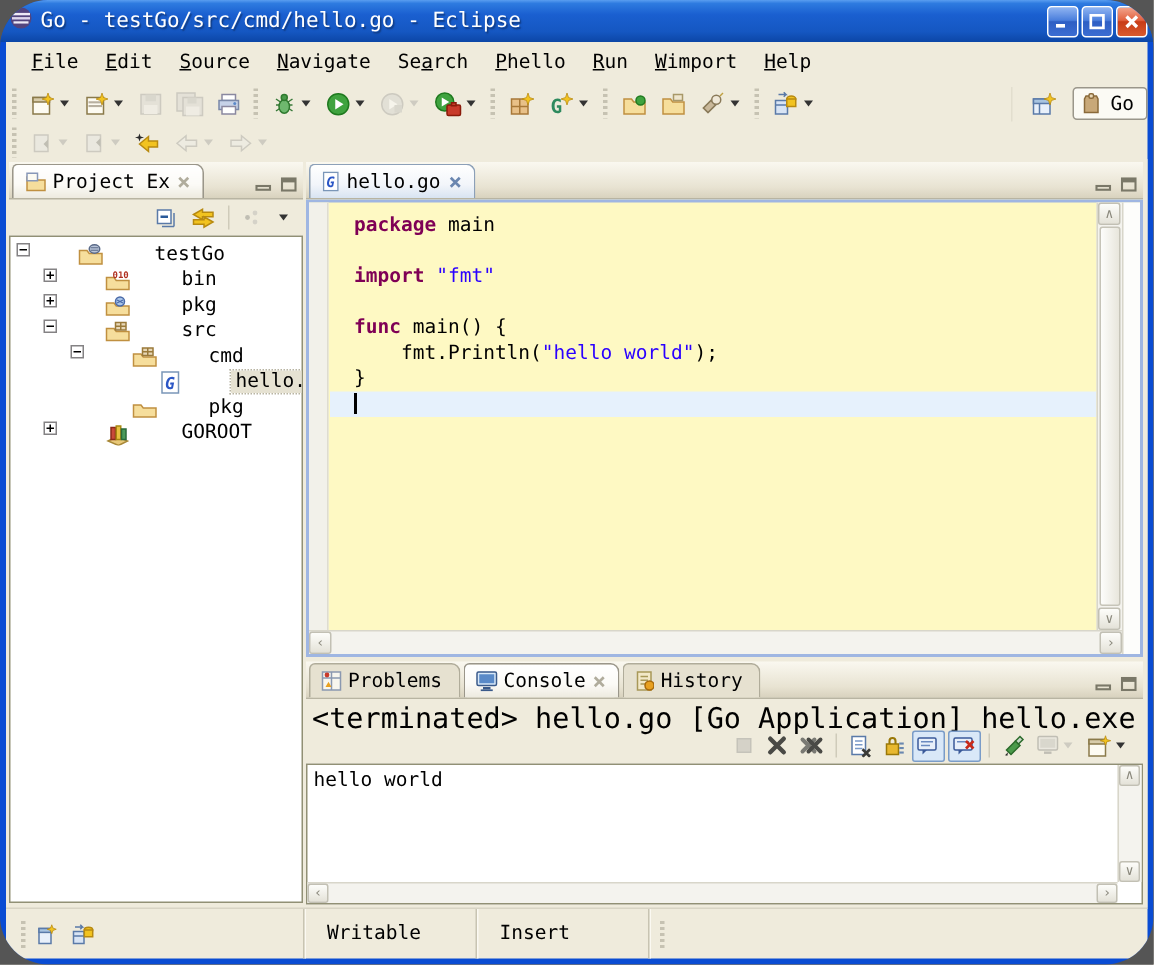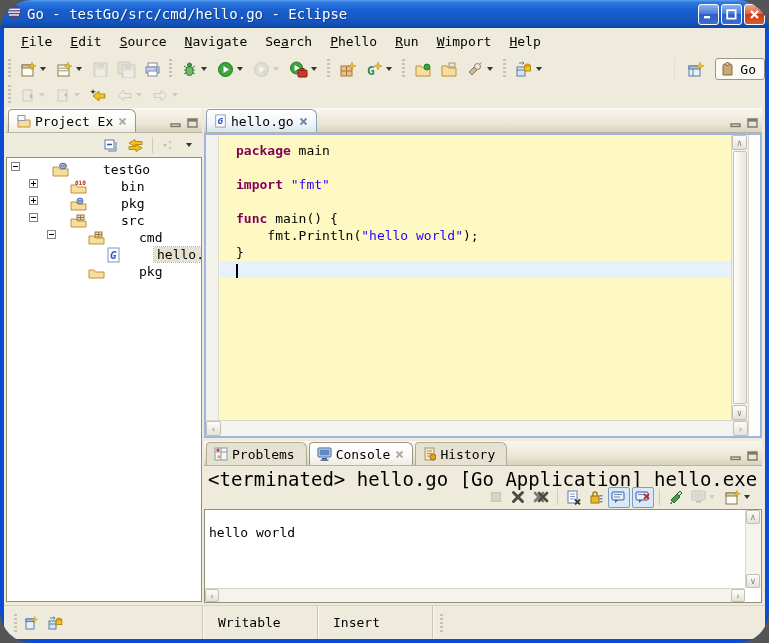--- a/index.html
+++ b/index.html
@@ -89,21 +89,21 @@
   .sthumb{position:absolute;background:linear-gradient(90deg,#FDFDFB,#E8E6DC);border:1px solid #C6C4B8;border-radius:2px;}
 
   
   .consolepanel{position:absolute;left:200px;top:335px;width:558px;height:162px;}
   .console-status{position:absolute;left:0;top:25px;right:0;height:19px;font-size:19px;padding:2px 4px;}
   .console-toolbar{position:absolute;left:0;top:44px;right:0;height:24px;display:flex;align-items:center;justify-content:flex-end;padding-right:6px;}
   .console-toolbar .sep{width:1px;height:16px;background:#CFCBBA;margin:0 4px;}
   .ctbtn{display:flex;align-items:center;padding:2px;margin:0 1px;border:1px solid transparent;border-radius:2px;}
   .ctbtn.pressed{border-color:#7A9CC8;background:#D9E8F8;}
   .console-area{position:absolute;left:0;top:68px;right:0;bottom:0;background:#fff;border:1px solid #919075;}
-  .console-text{position:absolute;left:4px;top:15px;font-size:13px;}
+  .console-text{position:absolute;left:4px;top:3px;font-size:13px;}
   .cvscroll{position:absolute;top:0;bottom:14px;right:0;width:16px;background:#F4F3EE;border-left:1px solid #D8D6CA;}
   .chscroll{position:absolute;left:0;right:16px;bottom:0;height:14px;background:#F4F3EE;border-top:1px solid #D8D6CA;}
 
   
   .statusbar{position:absolute;left:0;top:577px;width:761px;height:34px;display:flex;align-items:center;border-top:1px solid #D8D4C4;}
   .sb-icons{width:198px;display:flex;align-items:center;padding-left:4px;align-self:stretch;}
   .sb-sep{width:2px;align-self:stretch;border-left:1px solid #C8C4B2;border-right:1px solid #FBF9F2;}
   .sb-cell{font-size:13px;padding-left:14px;align-self:stretch;display:flex;align-items:center;}
   .sb-cell.w1{width:113px;}
   .sb-cell.w2{width:113px;}
@@ -448,20 +448,30 @@
                 </svg></span>
             <span class="tlabel2">hello.go</span>
           </div>
           <div class="trow" style="padding-left:40px">
             <span class="exp-space"></span>
             <span class="ticon"><svg width="17" height="16" viewBox="0 0 17 16">
                   <path d="M1 6 h5 l1.5 2 H16 v6 H1 Z" fill="#F6DE9C" stroke="#C09040"></path>
                 </svg></span>
             <span class="tlabel2">pkg</span>
           </div>
+          <div class="trow" style="padding-left:22px">
+            <span class="exp plus"></span>
+            <span class="ticon"><svg width="17" height="16" viewBox="0 0 17 16">
+                  <path d="M2 13 L8 10 L15 13 L9 16 Z" fill="#E8C878" stroke="#A88838"></path>
+                  <rect x="4" y="4" width="3" height="8" fill="#C84A3A" stroke="#8A2A1A"></rect>
+                  <rect x="7.5" y="3" width="3" height="9" fill="#E8C040" stroke="#A88810"></rect>
+                  <rect x="11" y="5" width="3" height="7" fill="#4A9A5A" stroke="#2A6A3A"></rect>
+                </svg></span>
+            <span class="tlabel2">GOROOT</span>
+          </div>
         </div>
       </div>
 
       <div class="editor">
         <div class="tabbar">
           <span class="tab active">
             <svg width="13" height="14" viewBox="0 0 15 16">
                 <rect x="2" y="1" width="11" height="14" fill="#fff" stroke="#7A96B8"></rect>
                 <text x="4" y="12" font-size="11" font-weight="bold" fill="#2A56C6" font-style="italic">G</text>
               </svg>

